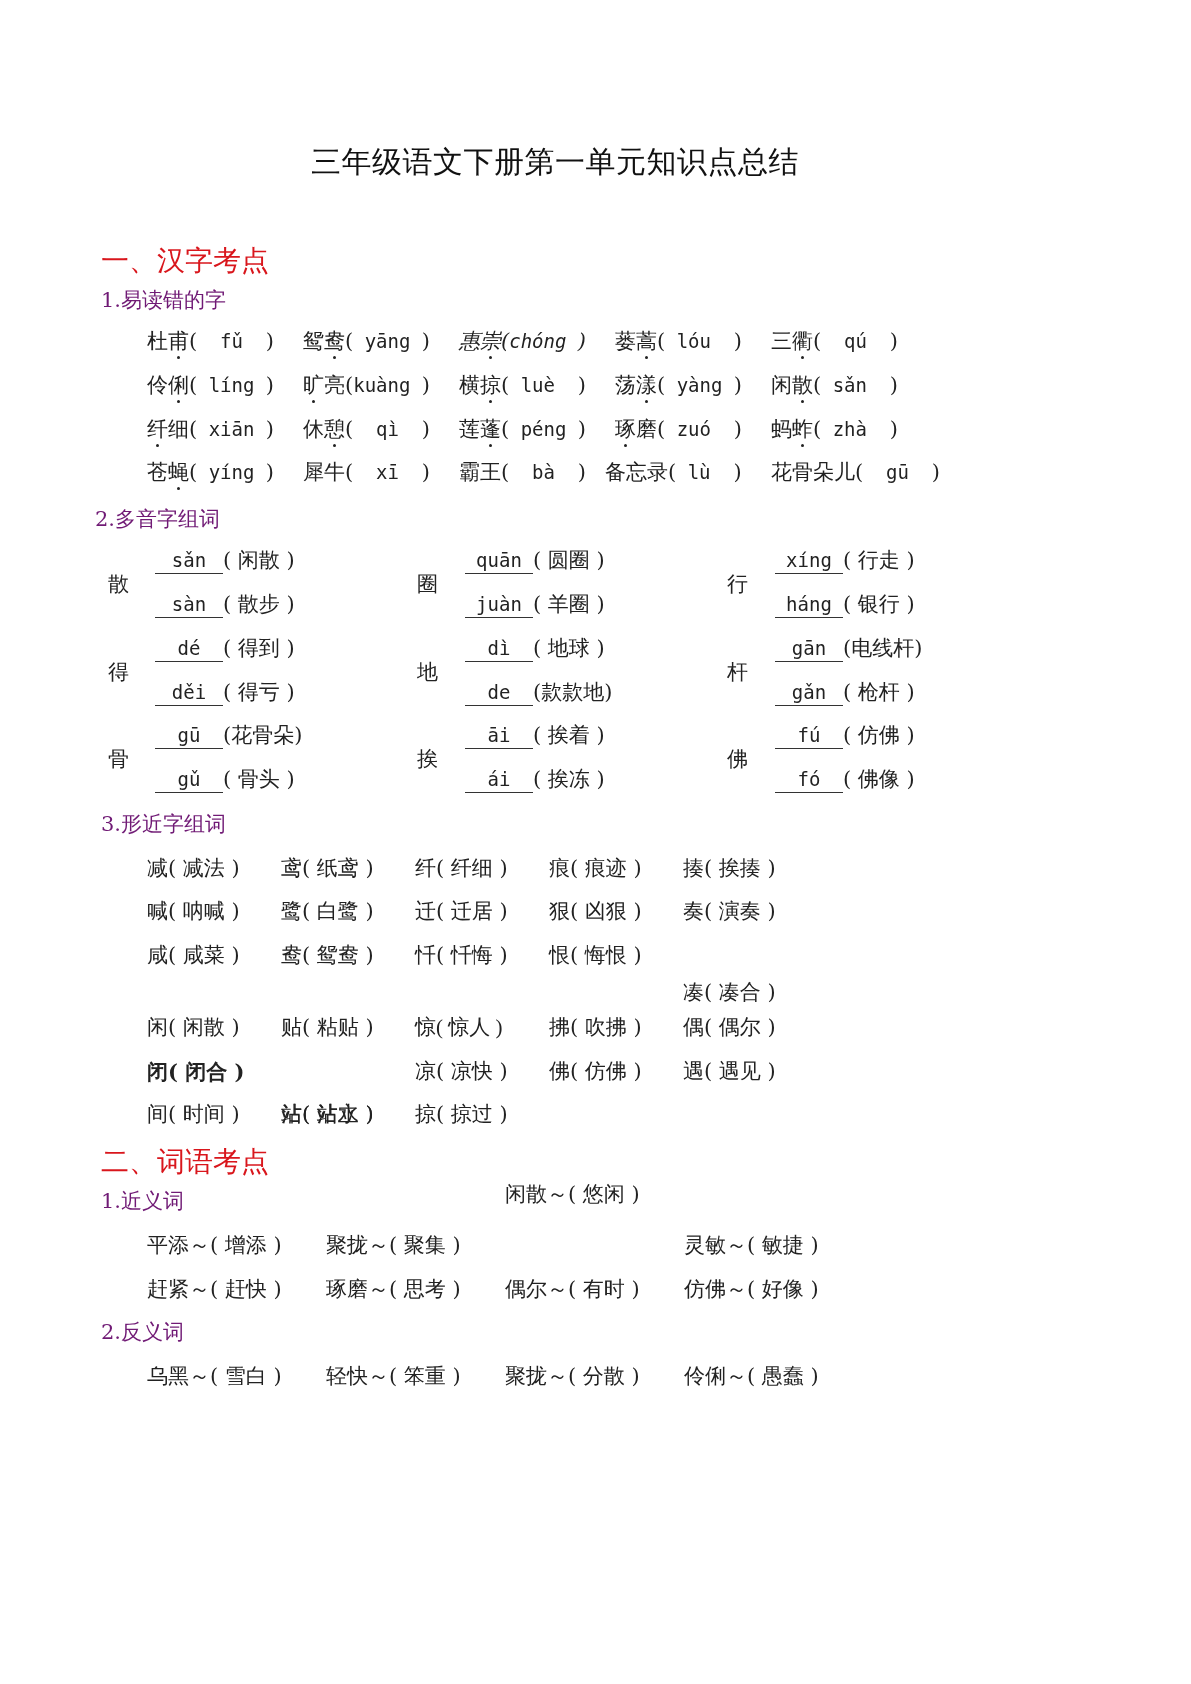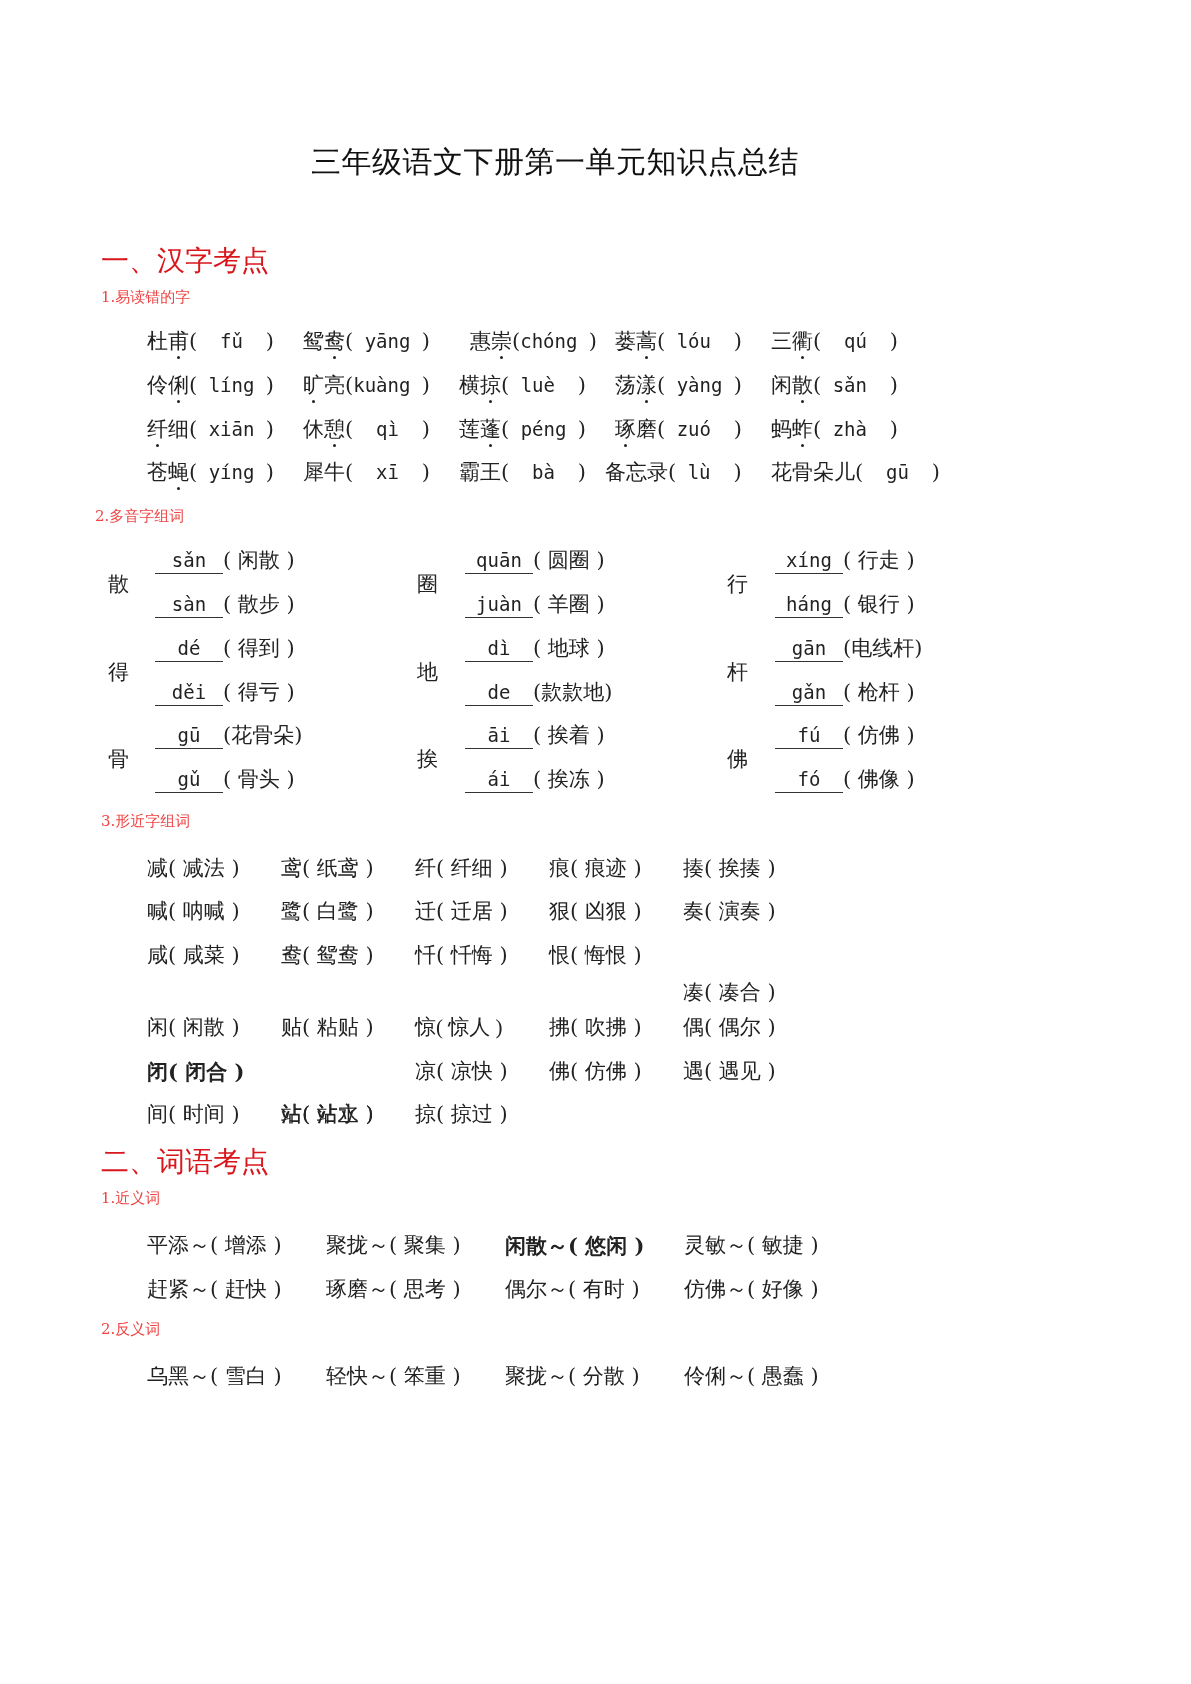--- a/index.html
+++ b/index.html
@@ -1,39 +1,39 @@
 <!DOCTYPE html>
 <html><head>
 <meta charset="utf-8">
 <style>
   html, body { margin:0; padding:0; background:#ffffff; }
   body { width:1191px; height:1684px; position:relative; overflow:hidden;
          font-family:"DejaVu Serif","Liberation Serif",serif; color:#1a1a1a; }
   .abs { position:absolute; white-space:nowrap; line-height:1; }
   .title { left:0; width:1110px; text-align:center; top:147px; font-size:30px; color:#111; letter-spacing:0.5px; }
   .h1 { font-size:28px; color:#d9161c; }
-  .h2 { font-size:15px; color:#ef4444; }
+  .h2 { font-size:21px; color:#701a75; }
   .txt { font-size:21px; color:#222; }
   .py { font-family:"DejaVu Sans Mono","Liberation Mono",monospace; font-size:19px; }
   .dot { position:relative; display:inline-block; }
   .dot::after { content:""; position:absolute; left:50%; bottom:-7px; width:3px; height:3px; margin-left:-1.5px; background:#222; border-radius:50%; }
   .uline { display:inline-block; width:68px; border-bottom:1.5px solid #333; text-align:center; height:22px; }
   .grpchar { font-size:21px; color:#222; }
 </style>
 </head>
 <body>
 
 <div class="abs title">三年级语文下册第一单元知识点总结</div>
 
 <div class="abs h1" style="left:101px;top:247px;">一、汉字考点</div>
 <div class="abs h2" style="left:101px;top:290px;">1.易读错的字</div>
 <div id="misread">
     <div class="abs txt" style="left: 147px; top: 331px;"><span>杜</span><span class="dot">甫</span><span>(</span><span class="py" style="white-space: pre;">  fǔ  </span><span>)</span></div>
     <div class="abs txt" style="left: 303px; top: 331px;"><span>鸳</span><span class="dot">鸯</span><span>(</span><span class="py" style="white-space: pre;"> yāng </span><span>)</span></div>
-    <div class="abs txt" style="left: 470px; top: 331px;"><span>惠</span><span class="dot">崇</span><span>(</span><span class="py" style="white-space: pre;">chóng </span><span>)</span></div>
+    <div class="abs txt" style="left: 459px; top: 331px; font-style: italic;"><span>惠</span><span class="dot">崇</span><span>(</span><span class="py" style="white-space: pre;">chóng </span><span>)</span></div>
     <div class="abs txt" style="left: 615px; top: 331px;"><span>蒌</span><span class="dot">蒿</span><span>(</span><span class="py" style="white-space: pre;"> lóu  </span><span>)</span></div>
     <div class="abs txt" style="left: 771px; top: 331px;"><span>三</span><span class="dot">衢</span><span>(</span><span class="py" style="white-space: pre;">  qú  </span><span>)</span></div>
     <div class="abs txt" style="left: 147px; top: 375px;"><span>伶</span><span class="dot">俐</span><span>(</span><span class="py" style="white-space: pre;"> líng </span><span>)</span></div>
     <div class="abs txt" style="left: 303px; top: 375px;"><span class="dot">旷</span><span>亮</span><span>(</span><span class="py" style="white-space: pre;">kuàng </span><span>)</span></div>
     <div class="abs txt" style="left: 459px; top: 375px;"><span>横</span><span class="dot">掠</span><span>(</span><span class="py" style="white-space: pre;"> luè  </span><span>)</span></div>
     <div class="abs txt" style="left: 615px; top: 375px;"><span>荡</span><span class="dot">漾</span><span>(</span><span class="py" style="white-space: pre;"> yàng </span><span>)</span></div>
     <div class="abs txt" style="left: 771px; top: 375px;"><span>闲</span><span class="dot">散</span><span>(</span><span class="py" style="white-space: pre;"> sǎn  </span><span>)</span></div>
     <div class="abs txt" style="left: 147px; top: 419px;"><span class="dot">纤</span><span>细</span><span>(</span><span class="py" style="white-space: pre;"> xiān </span><span>)</span></div>
     <div class="abs txt" style="left: 303px; top: 419px;"><span>休</span><span class="dot">憩</span><span>(</span><span class="py" style="white-space: pre;">  qì  </span><span>)</span></div>
     <div class="abs txt" style="left: 459px; top: 419px;"><span>莲</span><span class="dot">蓬</span><span>(</span><span class="py" style="white-space: pre;"> péng </span><span>)</span></div>
@@ -107,21 +107,21 @@
     <div class="abs txt" style="left: 147px; top: 1104px;">间( 时间 )</div>
     <div class="abs txt" style="left: 281px; top: 1104px;">站( 站立 )</div>
     <div class="abs txt" style="left: 415px; top: 1104px;">掠( 掠过 )</div>
   </div>
 
 <div class="abs h1" style="left:101px;top:1148px;">二、词语考点</div>
 <div class="abs h2" style="left:101px;top:1191px;">1.近义词</div>
 <div id="syn">
     <div class="abs txt" style="left: 147px; top: 1235px;">平添～( 增添 )</div>
     <div class="abs txt" style="left: 326px; top: 1235px;">聚拢～( 聚集 )</div>
-    <div class="abs txt" style="left: 505px; top: 1235px; font-weight: bold;">闲散～( 悠闲 )</div>
+    <div class="abs txt" style="left: 505px; top: 1184px;">闲散～( 悠闲 )</div>
     <div class="abs txt" style="left: 684px; top: 1235px;">灵敏～( 敏捷 )</div>
     <div class="abs txt" style="left: 147px; top: 1279px;">赶紧～( 赶快 )</div>
     <div class="abs txt" style="left: 326px; top: 1279px;">琢磨～( 思考 )</div>
     <div class="abs txt" style="left: 505px; top: 1279px;">偶尔～( 有时 )</div>
     <div class="abs txt" style="left: 684px; top: 1279px;">仿佛～( 好像 )</div>
   </div>
 
 <div class="abs h2" style="left:101px;top:1322px;">2.反义词</div>
 <div id="ant">
     <div class="abs txt" style="left: 147px; top: 1366px;">乌黑～( 雪白 )</div>

